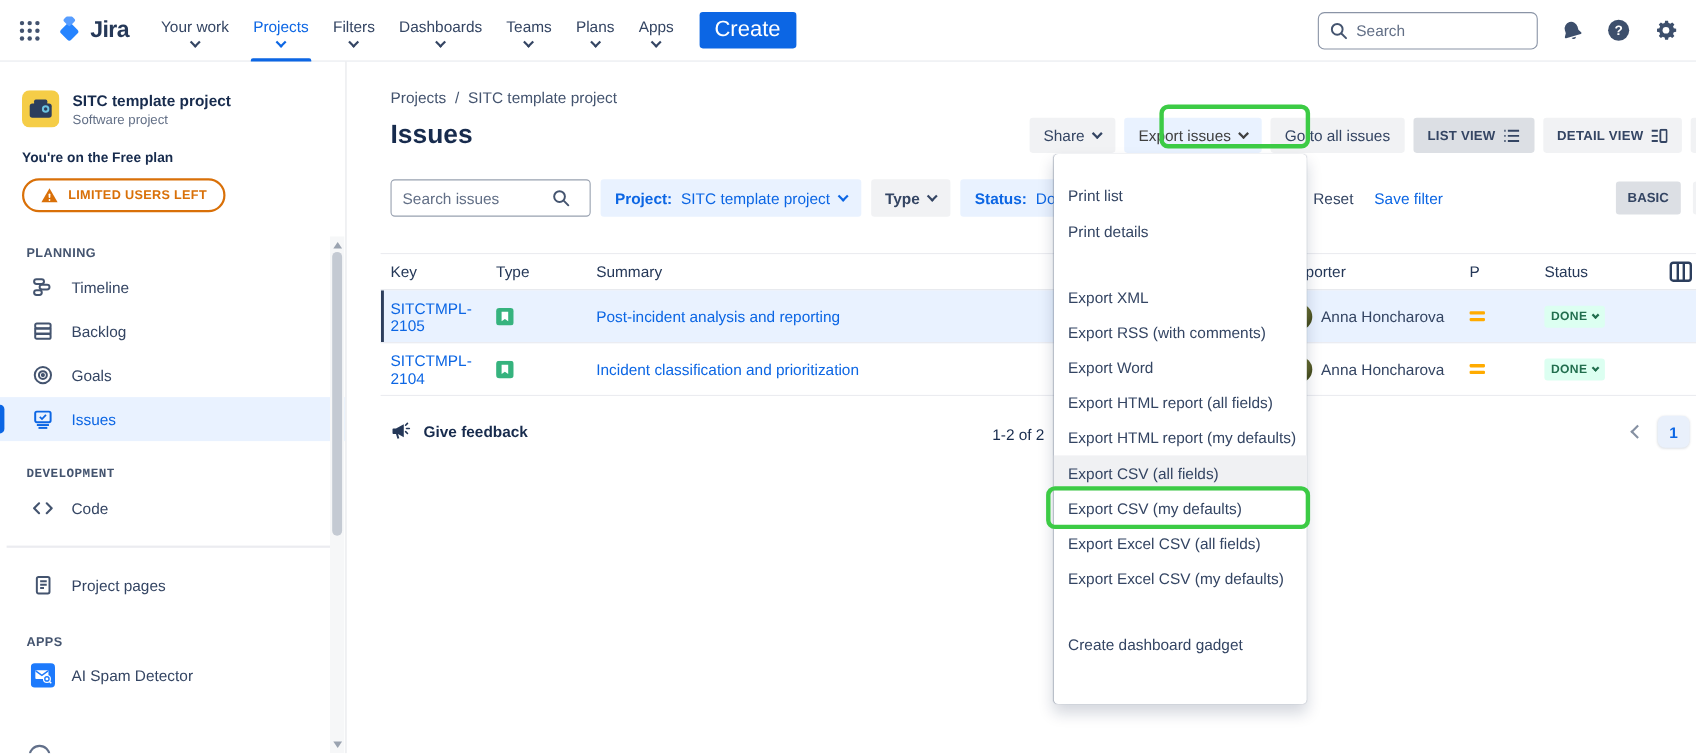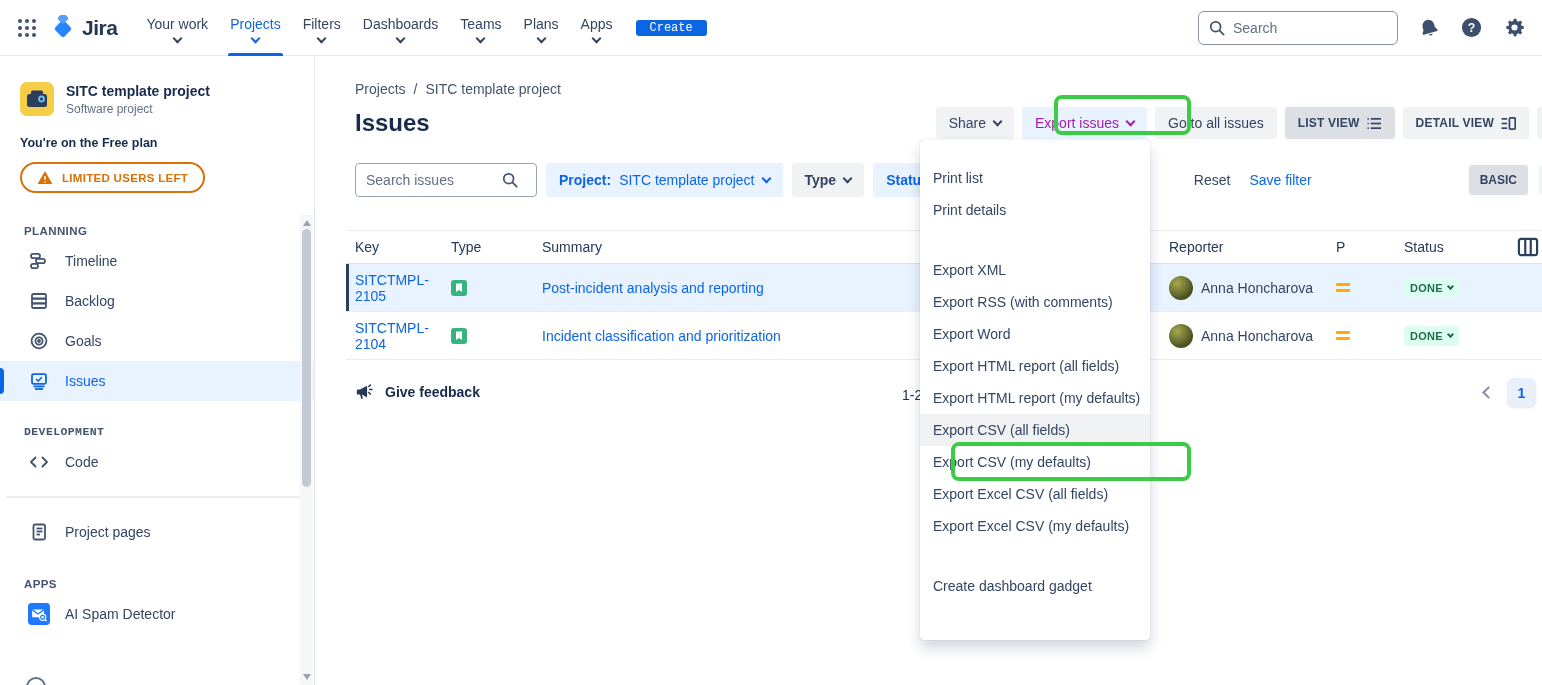--- a/index.html
+++ b/index.html
@@ -8,21 +8,21 @@
 
   
   .topnav { height: 56px; display: flex; align-items: center; padding: 0 16px 0 14px; border-bottom: 1px solid #E7EAEE; }
   .appgrid { width: 26px; height: 26px; display: flex; align-items: center; justify-content: center; margin-right: 10px; cursor: pointer; }
   .logo { display: flex; align-items: center; gap: 6px; margin-right: 18px; }
   .logo-text { font-size: 21px; font-weight: 700; color: #253858; letter-spacing: -0.5px; }
   .nav-item { position: relative; height: 56px; display: flex; align-items: center; gap: 7px; padding: 16px 11px; font-size: 14px; font-weight: 500; color: #344563; cursor: pointer; white-space: nowrap; flex-direction: column; }
   .nav-item.active { color: #0C66E4; }
   .nav-item.active::after { content: ""; position: absolute; left: 9px; right: 9px; bottom: 0; height: 3px; background: #0C66E4; border-radius: 2px 2px 0 0; }
   .chev { width: 7px; height: 7px; border-right: 2px solid currentColor; border-bottom: 2px solid currentColor; transform: rotate(45deg); margin-top: -4px; display: inline-block; flex-shrink: 0; }
-  .create-btn { margin-left: 12px; height: 16px; padding: 0 14px; background: #0C66E4; color: #fff; font-size: 12px; font-weight: 500; border: none; border-radius: 3px; cursor: pointer; font-family: Liberation Mono, monospace; }
+  .create-btn { margin-left: 12px; height: 33px; padding: 0 14px; background: #0C66E4; color: #fff; font-size: 20px; font-weight: 500; border: none; border-radius: 3px; cursor: pointer; }
   .nav-right { margin-left: auto; display: flex; align-items: center; gap: 20px; }
   .nav-search { width: 200px; height: 34px; border: 1px solid #8A94A6; border-radius: 6px; display: flex; align-items: center; padding: 0 10px; gap: 8px; background: #fff; }
   .nav-search input { border: none; outline: none; font-size: 14px; width: 140px; color: #172B4D; font-family: inherit; }
   .nav-search input::placeholder { color: #626F86; }
   .icon-btn { display: flex; align-items: center; justify-content: center; cursor: pointer; }
 
   
   .main-row { display: flex; height: 629px; }
 
   
@@ -51,21 +51,21 @@
   .scroll-thumb { position: absolute; left: 2px; top: 14px; width: 9px; height: 258px; background: #C4CAD3; border-radius: 5px; }
 
   
   .content { position: relative; flex: 1; padding: 25px 0 0 40px; }
   .breadcrumb { font-size: 14px; color: #44546F; display: flex; gap: 8px; align-items: center; }
   .crumb { cursor: pointer; }
   .title-row { display: flex; align-items: center; margin-top: 8px; height: 36px; }
   .page-title { font-size: 24px; font-weight: 600; color: #172B4D; }
   .actions { margin-left: auto; display: flex; align-items: center; gap: 8px; }
   .btn { height: 32px; padding: 0 13px; border-radius: 3px; background: #F1F2F4; color: #344563; font-size: 14px; font-weight: 500; display: inline-flex; align-items: center; gap: 8px; border: none; cursor: pointer; white-space: nowrap; flex-shrink: 0; font-family: inherit; }
-  .btn-export { background: #E9F2FF; color: #a21caf; }
+  .btn-export { background: #E9F2FF; color: #404040; }
   .view-btn { font-size: 12px; font-weight: 600; letter-spacing: 0.2px; gap: 7px; }
   .view-btn.selected { background: #DCDFE4; }
   .more-btn { width: 40px; margin-right: -30px; position: relative; }
 
   .filter-row { display: flex; align-items: center; gap: 9px; margin-top: 22px; white-space: nowrap; }
   .filter-row > * { flex-shrink: 0; }
   .search-issues { width: 182px; height: 34px; border: 1px solid #98A1B0; border-radius: 4px; display: flex; align-items: center; padding: 0 10px; gap: 6px; }
   .search-issues input { border: none; outline: none; width: 130px; font-size: 14px; color: #172B4D; font-family: inherit; }
   .search-issues input::placeholder { color: #626F86; }
   .chip { height: 34px; padding: 0 13px; border-radius: 3px; font-size: 14px; display: inline-flex; align-items: center; gap: 8px; cursor: pointer; }
@@ -97,21 +97,21 @@
 
   
   .feedback-row { position: relative; margin-top: 10px; height: 48px; }
   .give-feedback { position: absolute; left: 0; top: 12px; display: flex; align-items: center; gap: 10px; font-size: 14px; font-weight: 600; color: #172B4D; cursor: pointer; }
   .results-range { position: absolute; left: 547px; top: 17px; font-size: 14px; color: #172B4D; }
   .pagination { position: absolute; right: 11px; top: 8px; display: flex; align-items: center; gap: 14px; }
   .chev-left { width: 9px; height: 9px; border-left: 2.5px solid #8590A2; border-bottom: 2.5px solid #8590A2; transform: rotate(45deg); cursor: pointer; }
   .page-num { width: 29px; height: 29px; background: #E9F0FB; border-radius: 7px; color: #0C66E4; font-size: 14px; font-weight: 700; display: flex; align-items: center; justify-content: center; cursor: pointer; box-shadow: 0 1px 2px rgba(9,30,66,0.12); }
 
   
-  .export-menu { position: absolute; left: 920px; top: 140px; width: 230px; height: 500px; background: #fff; border-radius: 4px; box-shadow: 0 0 1px rgba(9,30,66,0.32), 0 8px 14px rgba(9,30,66,0.18); z-index: 50; padding-top: 22px; }
+  .export-menu { position: absolute; left: 958px; top: 140px; width: 230px; height: 500px; background: #fff; border-radius: 4px; box-shadow: 0 0 1px rgba(9,30,66,0.32), 0 8px 14px rgba(9,30,66,0.18); z-index: 50; padding-top: 22px; }
   .menu-item { height: 32px; line-height: 32px; padding-left: 13px; font-size: 14px; color: #344563; cursor: pointer; white-space: nowrap; }
   .menu-item.hl { background: #F0F1F3; }
   .menu-gap { height: 28px; }
 
   
   .annot { position: absolute; border: 4px solid #3CCB45; border-radius: 8px; z-index: 60; pointer-events: none; }
   .annot-export-btn { left: 1054px; top: 95px; width: 137px; height: 40px; }
   .annot-csv-item { left: 951px; top: 442px; width: 240px; height: 39px; }
 </style>
 </head>

